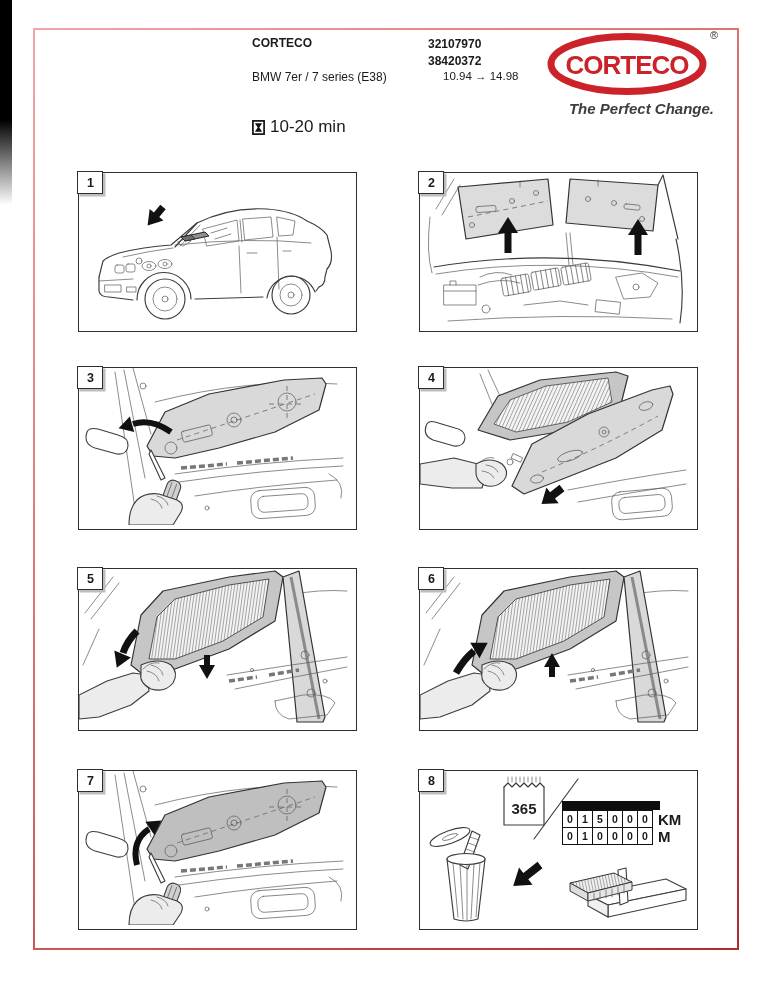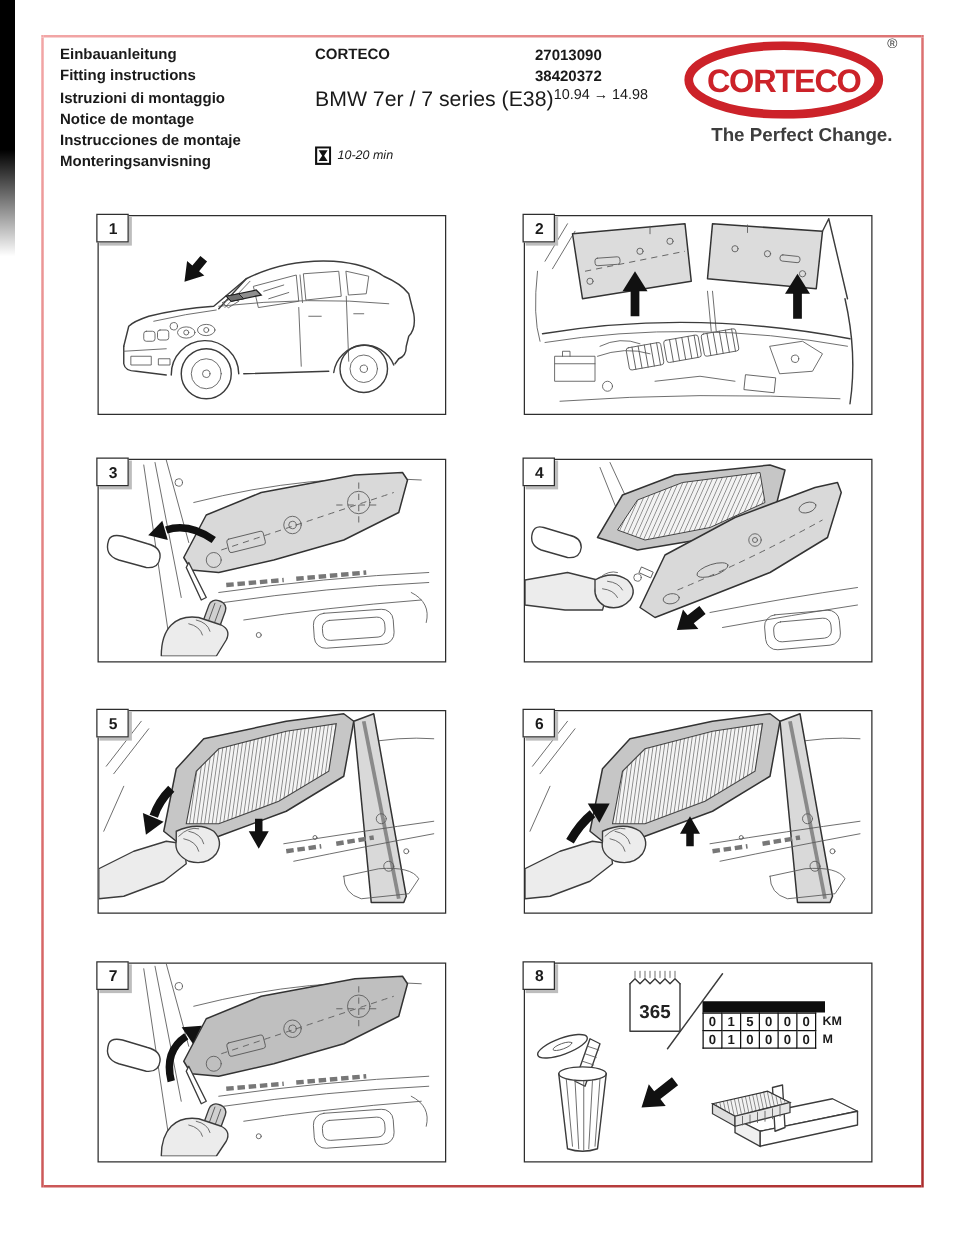--- a/index.html
+++ b/index.html
@@ -5,28 +5,28 @@
   html,body{margin:0;padding:0;background:#ffffff;}
   .page{position:relative;width:768px;height:994px;background:#fff;overflow:hidden;
         font-family:"Liberation Sans","DejaVu Sans",sans-serif;color:#1a1a1a;}
   .page-border{position:absolute;left:33px;top:28px;width:702px;height:918px;
         border:2px solid;border-image:linear-gradient(140deg,#f2a6a6 0%,#d96a6a 45%,#ab2d2d 100%) 1;pointer-events:none;}
   .scan-edge{position:absolute;left:0;top:0;width:12px;height:210px;
         background:linear-gradient(180deg,#000 0px,#000 120px,rgba(0,0,0,0) 205px);}
   
   .langs{position:absolute;left:48px;top:35px;font-weight:bold;font-size:12px;line-height:17.3px;}
   .hdr-brand{position:absolute;left:252px;top:36px;font-weight:bold;font-size:12px;}
-  .hdr-vehicle{position:absolute;left:252px;top:70px;font-size:17px;}
-  .hdr-duration{position:absolute;left:252px;top:117px;display:flex;align-items:center;gap:5px;font-size:10px;font-style:italic;}
+  .hdr-vehicle{position:absolute;left:252px;top:70px;font-size:12px;}
+  .hdr-duration{position:absolute;left:252px;top:117px;display:flex;align-items:center;gap:5px;font-size:17px;}
   .hdr-pn{position:absolute;left:428px;top:36px;font-weight:bold;font-size:12px;line-height:17px;}
   .hdr-date{position:absolute;left:443px;top:70px;font-size:11.5px;}
   .logo-box{position:absolute;left:546px;top:33px;width:168px;}
   .logo-reg{position:absolute;right:-4px;top:-4px;font-size:11px;color:#333;}
   .tagline{position:absolute;left:546px;top:100px;width:168px;text-align:right;
-        font-weight:bold;font-size:15px;color:#3d3d3d;}
+        font-weight:bold;font-size:15px;color:#3d3d3d;font-style:italic;}
   
   .panel{position:absolute;border:1.6px solid #2e2e2e;background:#fff;}
   .panel svg.art{position:absolute;left:0;top:0;}
   .badge{position:absolute;top:-1.6px;left:-1.6px;width:24px;height:21px;background:#fff;
         border:1.6px solid #2e2e2e;box-shadow:2.5px 2.5px 0 #bdbdbd;
         display:flex;align-items:center;justify-content:center;
         font-weight:bold;font-size:12.5px;z-index:3;}
   
   .ln{fill:none;stroke:#3c3c3c;stroke-width:1.15;stroke-linecap:round;stroke-linejoin:round;}
   .tn{fill:none;stroke:#5a5a5a;stroke-width:0.7;stroke-linecap:round;stroke-linejoin:round;}
@@ -40,48 +40,40 @@
   .arr{fill:none;stroke:#111;stroke-linecap:butt;}
   .dash{fill:none;stroke:#666;stroke-width:0.8;stroke-dasharray:5,4;}
   .vent{fill:none;stroke:#777;stroke-width:3.5;stroke-dasharray:6,3;}
   .caltxt{font-family:"Liberation Sans",sans-serif;font-weight:bold;font-size:15px;fill:#222;}
   
   .odo{position:absolute;left:142px;top:30px;z-index:2;}
   .odo-bar{width:98px;height:9px;background:#0d0d0d;}
   .odo table{border-collapse:collapse;}
   .odo td.digit{border:1.3px solid #111;width:14px;height:13px;padding:0;text-align:center;
         font-weight:bold;font-size:10.5px;font-family:"Liberation Sans",sans-serif;background:#fff;}
-  .odo td.unit{border:none;padding:0 0 0 5px;font-weight:bold;font-size:10px;}
+  .odo td.unit{border:none;padding:0 0 0 5px;font-weight:bold;font-size:15px;}
 </style>
 </head>
 <body>
 
 <div class="page">
   <div class="scan-edge"></div>
   <div class="page-border"></div>
 
-  <div class="langs">
-    <div>Einbauanleitung</div>
-    <div>Fitting instructions</div>
-    <div>Istruzioni di montaggio</div>
-    <div>Notice de montage</div>
-    <div>Instrucciones de montaje</div>
-    <div>Monteringsanvisning</div>
-  </div>
   <div class="hdr-brand">CORTECO</div>
   <div class="hdr-vehicle">BMW 7er / 7 series (E38)</div>
   <div class="hdr-duration">
     <svg width="13" height="15" viewBox="0 0 13 15">
       <rect x="0.9" y="0.9" width="11.2" height="13.2" fill="#fff" stroke="#111" stroke-width="1.7"></rect>
       <path d="M2.9,3.2 h7.2 l-2.8,4.3 2.8,4.3 h-7.2 l2.8,-4.3 z" fill="#111"></path>
     </svg>
     <span>10-20 min</span>
   </div>
   <div class="hdr-pn">
-    <div>27013090</div>
+    <div>32107970</div>
     <div>38420372</div>
   </div>
   <div class="hdr-date">10.94 → 14.98</div>
 
   <div class="logo-box">
     <svg width="166" height="62" viewBox="0 0 166 62">
       <ellipse cx="81" cy="31" rx="76" ry="27.5" fill="#fff" stroke="#cc2229" stroke-width="7"></ellipse>
       <text x="81" y="40.5" text-anchor="middle" font-family="Liberation Sans, sans-serif" font-weight="bold" font-size="26" letter-spacing="-1" fill="#cc2229">CORTECO</text>
     </svg>
     <span class="logo-reg">®</span>

